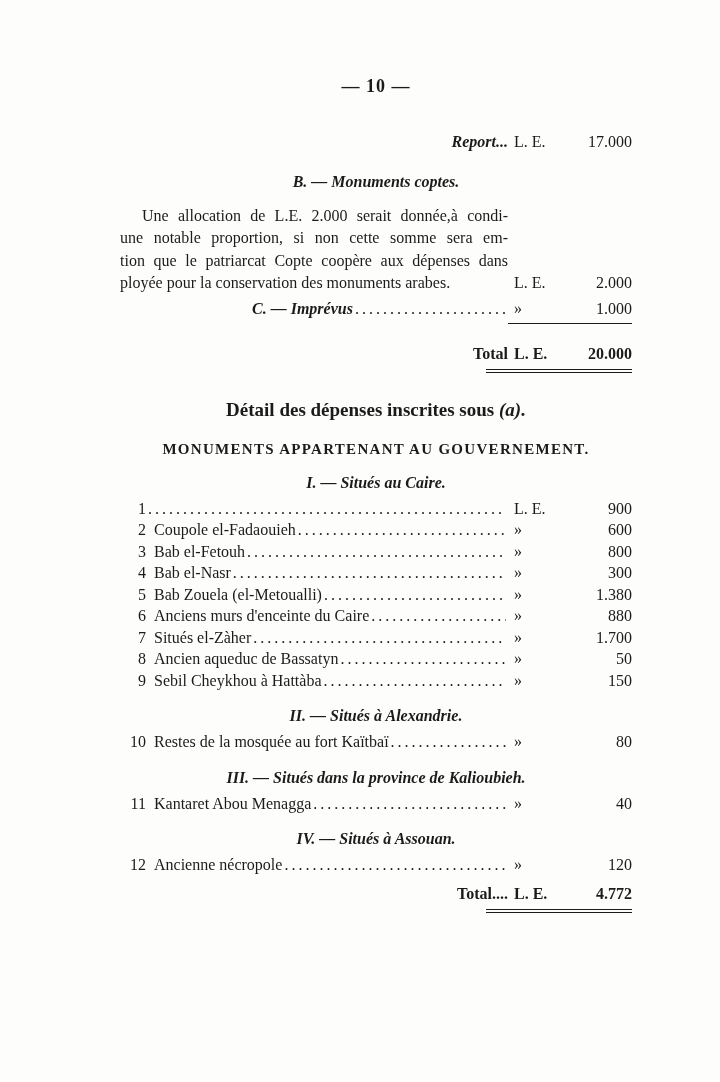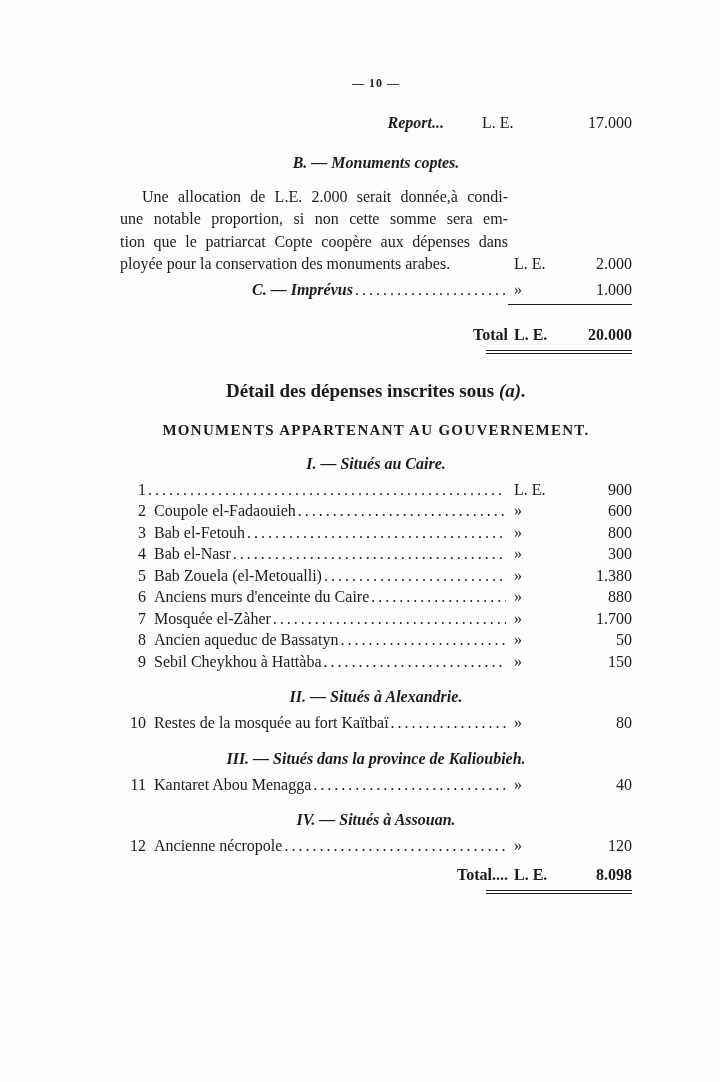--- a/index.html
+++ b/index.html
@@ -14,21 +14,21 @@
     font-size: 16px;
     position: relative;
     overflow: hidden;
   }
   .content {
     padding: 76px 88px 0 120px; 
   }
   .center { text-align: center; }
   .pageno {
     font-weight: bold;
-    font-size: 12px;
+    font-size: 18px;
     letter-spacing: 1px;
   }
   .row {
     display: flex;
     align-items: baseline;
     line-height: 21.5px;
   }
   .cur {
     flex: none;
     width: 58px;
@@ -44,21 +44,21 @@
   .leader {
     flex: 1 1 auto;
     overflow: hidden;
     white-space: nowrap;
     letter-spacing: 3px;
     margin: 0 2px;
     min-width: 0;
   }
   .spacer { flex: 1 1 auto; }
   
-  .report-row { margin-top: 21px; gap: 32px; }
+  .report-row { margin-top: 34px; }
   .report-label { font-style: italic; font-weight: bold; }
   
   .b-heading { margin-top: 20px; font-style: italic; font-weight: bold; }
   .para { margin-top: 14px; line-height: 22.5px; }
   .para-lines { width: 388px; }
   .jline { text-align: justify; text-align-last: justify; }
   .indent { text-indent: 22px; }
   
   .c-row { margin-top: 3px; line-height: 24px; }
   .c-indent { flex: none; width: 132px; }
@@ -192,21 +192,21 @@
     </div>
     <div class="row item">
       <span class="num">6</span>
       <span class="name">Anciens murs d'enceinte du Caire</span>
       <span class="leader">................................................................................................................</span>
       <span class="cur">»</span>
       <span class="val">880</span>
     </div>
     <div class="row item">
       <span class="num">7</span>
-      <span class="name">Mosquée el-Zàher</span>
+      <span class="name">Situés el-Zàher</span>
       <span class="leader">................................................................................................................</span>
       <span class="cur">»</span>
       <span class="val">1.700</span>
     </div>
     <div class="row item">
       <span class="num">8</span>
       <span class="name">Ancien aqueduc de Bassatyn</span>
       <span class="leader">................................................................................................................</span>
       <span class="cur">»</span>
       <span class="val">50</span>
@@ -245,18 +245,18 @@
       <span class="num">12</span>
       <span class="name">Ancienne nécropole</span>
       <span class="leader">................................................................................................................</span>
       <span class="cur">»</span>
       <span class="val">120</span>
     </div>
 
     <div class="row total-row bottom-total">
       <span class="total-label">Total....</span>
       <span class="cur">L. E.</span>
-      <span class="val">8.098</span>
+      <span class="val">4.772</span>
     </div>
     <div class="double-rule"></div>
 
   </div>
 </div>
 
 </body></html>

